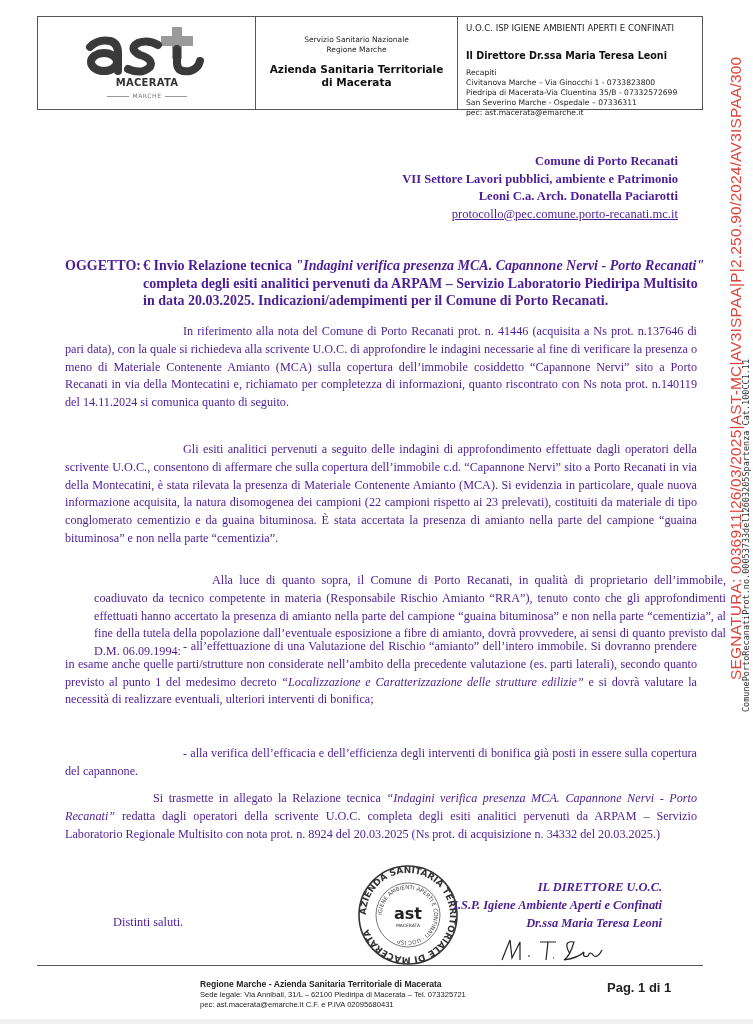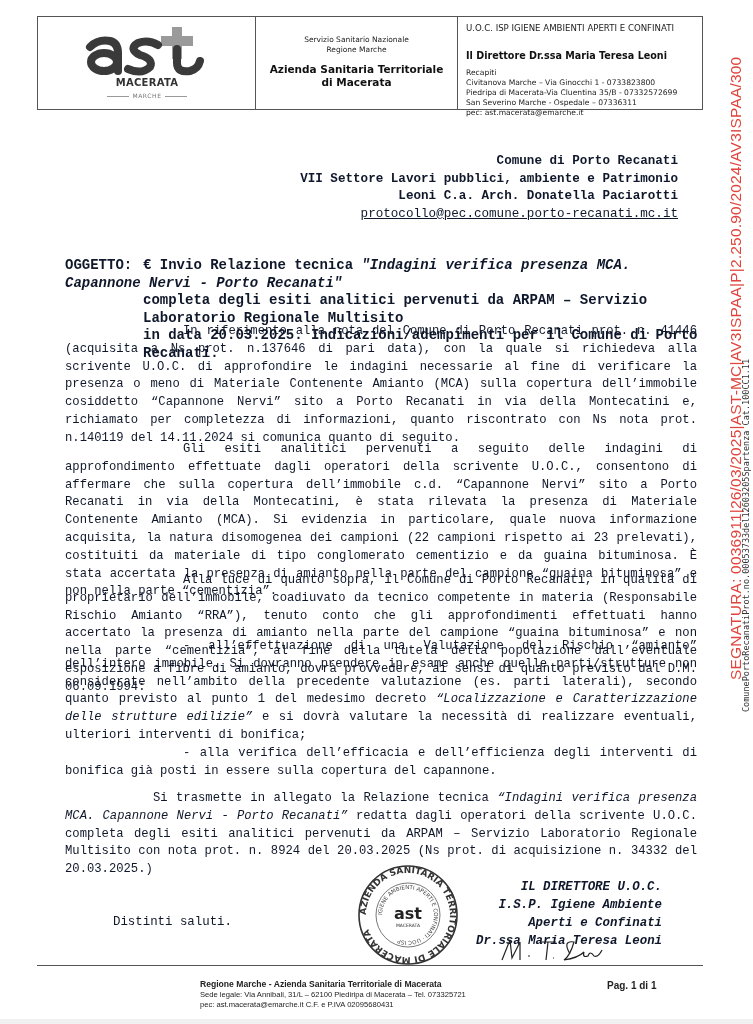--- a/index.html
+++ b/index.html
@@ -41,48 +41,48 @@
     position: absolute; left: 727px; top: 680px; transform-origin: 0 0; transform: rotate(-90deg);
     white-space: nowrap; color: #e0443c; font-size: 15.5px; letter-spacing: 0.2px;
     font-family: "Liberation Sans", sans-serif;
   }
   .seg2 {
     position: absolute; left: 741px; top: 712px; transform-origin: 0 0; transform: rotate(-90deg);
     white-space: nowrap; color: #333; font-size: 8.5px; font-family: "DejaVu Sans Mono", monospace;
   }
 
   
-  .txt { position: absolute; font-family: Liberation Mono, monospace; font-size: 12.4px; color: #0f172a; }
+  .txt { position: absolute; font-family: Liberation Serif, serif; font-size: 12.4px; color: #4c1d95; }
   .addr { right: 75px; top: 153px; text-align: right; font-weight: bold; font-size: 12.6px; line-height: 17.5px; }
   .addr .mail { font-weight: normal; text-decoration: underline; }
 
   .obj { left: 65px; top: 257px; width: 640px; font-size: 14px; line-height: 17.5px; font-weight: bold; }
   .obj .lbl { display: inline-block; width: 78px; }
   .obj .ind { padding-left: 78px; }
   .obj i { font-weight: bold; }
 
   .par { left: 65px; width: 632px; text-align: justify; line-height: 17.8px; font-size: 12.2px; }
   .par .first { display: inline-block; width: 118px; }
   .p1 { top: 323px; }
   .p2 { top: 441px; }
-  .p3 { top: 572px; }
+  .p3 { top: 572px; margin-left: 29px; }
   .p4 { top: 638px; }
   .p5 { top: 745px; }
   .p6 { top: 790px; }
   .saluti { left: 113px; top: 875px; font-size: 12.4px; margin-top: 40px; }
 
   .sign { left: 452px; top: 878px; font-style: italic; font-weight: bold; font-size: 12.4px; line-height: 18px; text-align: right; width: 210px; }
   .stamp { position: absolute; left: 356px; top: 863px; }
   .signature { position: absolute; left: 498px; top: 936px; }
 
   .foot-line { position: absolute; left: 37px; top: 965px; width: 666px; height: 1px; background: #555; }
   .foot { position: absolute; left: 200px; width: 330px; text-align: left; top: 978px; color: #222; }
   .foot .f1 { font-size: 8.6px; font-weight: bold; line-height: 12px; }
   .foot .f2 { font-size: 7.6px; line-height: 10px; }
-  .pag { position: absolute; left: 607px; top: 980px; font-size: 10px; font-weight: bold; color: #222; }
+  .pag { position: absolute; left: 607px; top: 980px; font-size: 13px; font-weight: bold; color: #222; }
   .pg-indicator { position: absolute; left: 690px; top: 1035px; font-size: 19px; color: #c8c8c8; font-family: "DejaVu Sans", sans-serif; font-weight: 300; }
   .bottom-bar { position: absolute; left: 0; top: 1019px; width: 753px; height: 5px; background: #f1f1f1; }
 </style>
 </head>
 <body>
 
 <div class="page">
 
   <div class="hdr">
     <div class="hdr-col hdr-logo">
@@ -128,21 +128,21 @@
 
   <div class="txt addr">
     <div>Comune di Porto Recanati</div>
     <div>VII Settore Lavori pubblici, ambiente e Patrimonio</div>
     <div>Leoni C.a. Arch. Donatella Paciarotti</div>
     <div class="mail">protocollo@pec.comune.porto-recanati.mc.it</div>
   </div>
 
   <div class="txt obj">
     <div><span class="lbl">OGGETTO:</span><span>€ Invio Relazione tecnica </span><i>"Indagini verifica presenza MCA. Capannone Nervi -  Porto Recanati"</i></div>
-    <div class="ind">completa degli esiti analitici pervenuti da ARPAM – Servizio Laboratorio Regionale Multisito</div>
+    <div class="ind">completa degli esiti analitici pervenuti da ARPAM – Servizio Laboratorio Piediripa Multisito</div>
     <div class="ind">in data 20.03.2025. Indicazioni/adempimenti per il Comune di Porto Recanati.</div>
   </div>
 
   <div class="txt par p1"><span class="first"></span><span>In riferimento alla nota del Comune di Porto Recanati prot. n. 41446 (acquisita a Ns prot. n.137646 di pari data), con la quale si richiedeva alla scrivente U.O.C.  di approfondire le indagini necessarie al fine di verificare la presenza o meno di Materiale Contenente Amianto (MCA) sulla copertura dell’immobile cosiddetto “Capannone Nervi” sito a Porto Recanati in via della Montecatini e, richiamato per completezza di informazioni, quanto riscontrato con Ns nota prot. n.140119 del 14.11.2024 si comunica quanto di seguito.</span></div>
   <div class="txt par p2"><span class="first"></span><span>Gli esiti analitici pervenuti a seguito delle indagini di approfondimento effettuate dagli operatori della scrivente U.O.C., consentono di affermare che sulla copertura dell’immobile c.d. “Capannone Nervi” sito a Porto Recanati in via della Montecatini, è stata rilevata la presenza di Materiale Contenente Amianto (MCA).  Si evidenzia in particolare, quale nuova informazione acquisita, la natura disomogenea dei campioni (22 campioni rispetto ai 23 prelevati), costituiti da materiale di tipo conglomerato cementizio e da guaina bituminosa. È stata accertata la presenza di amianto nella parte del campione “guaina bituminosa” e non nella parte “cementizia”.</span></div>
   <div class="txt par p3"><span class="first"></span><span>Alla luce di quanto sopra, il Comune di Porto Recanati, in qualità di proprietario dell’immobile, coadiuvato da tecnico competente in materia (Responsabile Rischio Amianto “RRA”), tenuto conto che gli approfondimenti effettuati hanno accertato la presenza di amianto nella parte del campione “guaina bituminosa” e non nella parte “cementizia”, al fine della tutela della popolazione dall’eventuale esposizione a fibre di amianto, dovrà provvedere, ai sensi di quanto previsto dal D.M. 06.09.1994:</span></div>
   <div class="txt par p4"><span class="first"></span><span>- all’effettuazione di una Valutazione del Rischio “amianto” dell’intero immobile.  Si dovranno prendere in esame anche quelle parti/strutture non considerate nell’ambito della precedente valutazione (es. parti laterali), secondo quanto previsto al punto 1 del medesimo decreto </span><i>“Localizzazione e Caratterizzazione delle strutture edilizie”</i><span> e si dovrà valutare la necessità di realizzare eventuali, ulteriori interventi di bonifica;</span></div>
   <div class="txt par p5"><span class="first"></span><span>-  alla verifica dell’efficacia e dell’efficienza degli interventi di bonifica già posti in essere sulla copertura del capannone.</span></div>
   <div class="txt par p6"><span class="first" style="width:88px"></span><span>Si trasmette in allegato la Relazione tecnica </span><i>“Indagini verifica presenza MCA. Capannone Nervi - Porto Recanati”</i><span> redatta dagli operatori della scrivente U.O.C. completa degli esiti analitici pervenuti da ARPAM – Servizio Laboratorio Regionale Multisito con nota prot. n. 8924 del 20.03.2025 (Ns prot. di acquisizione n. 34332 del 20.03.2025.)</span></div>
 

